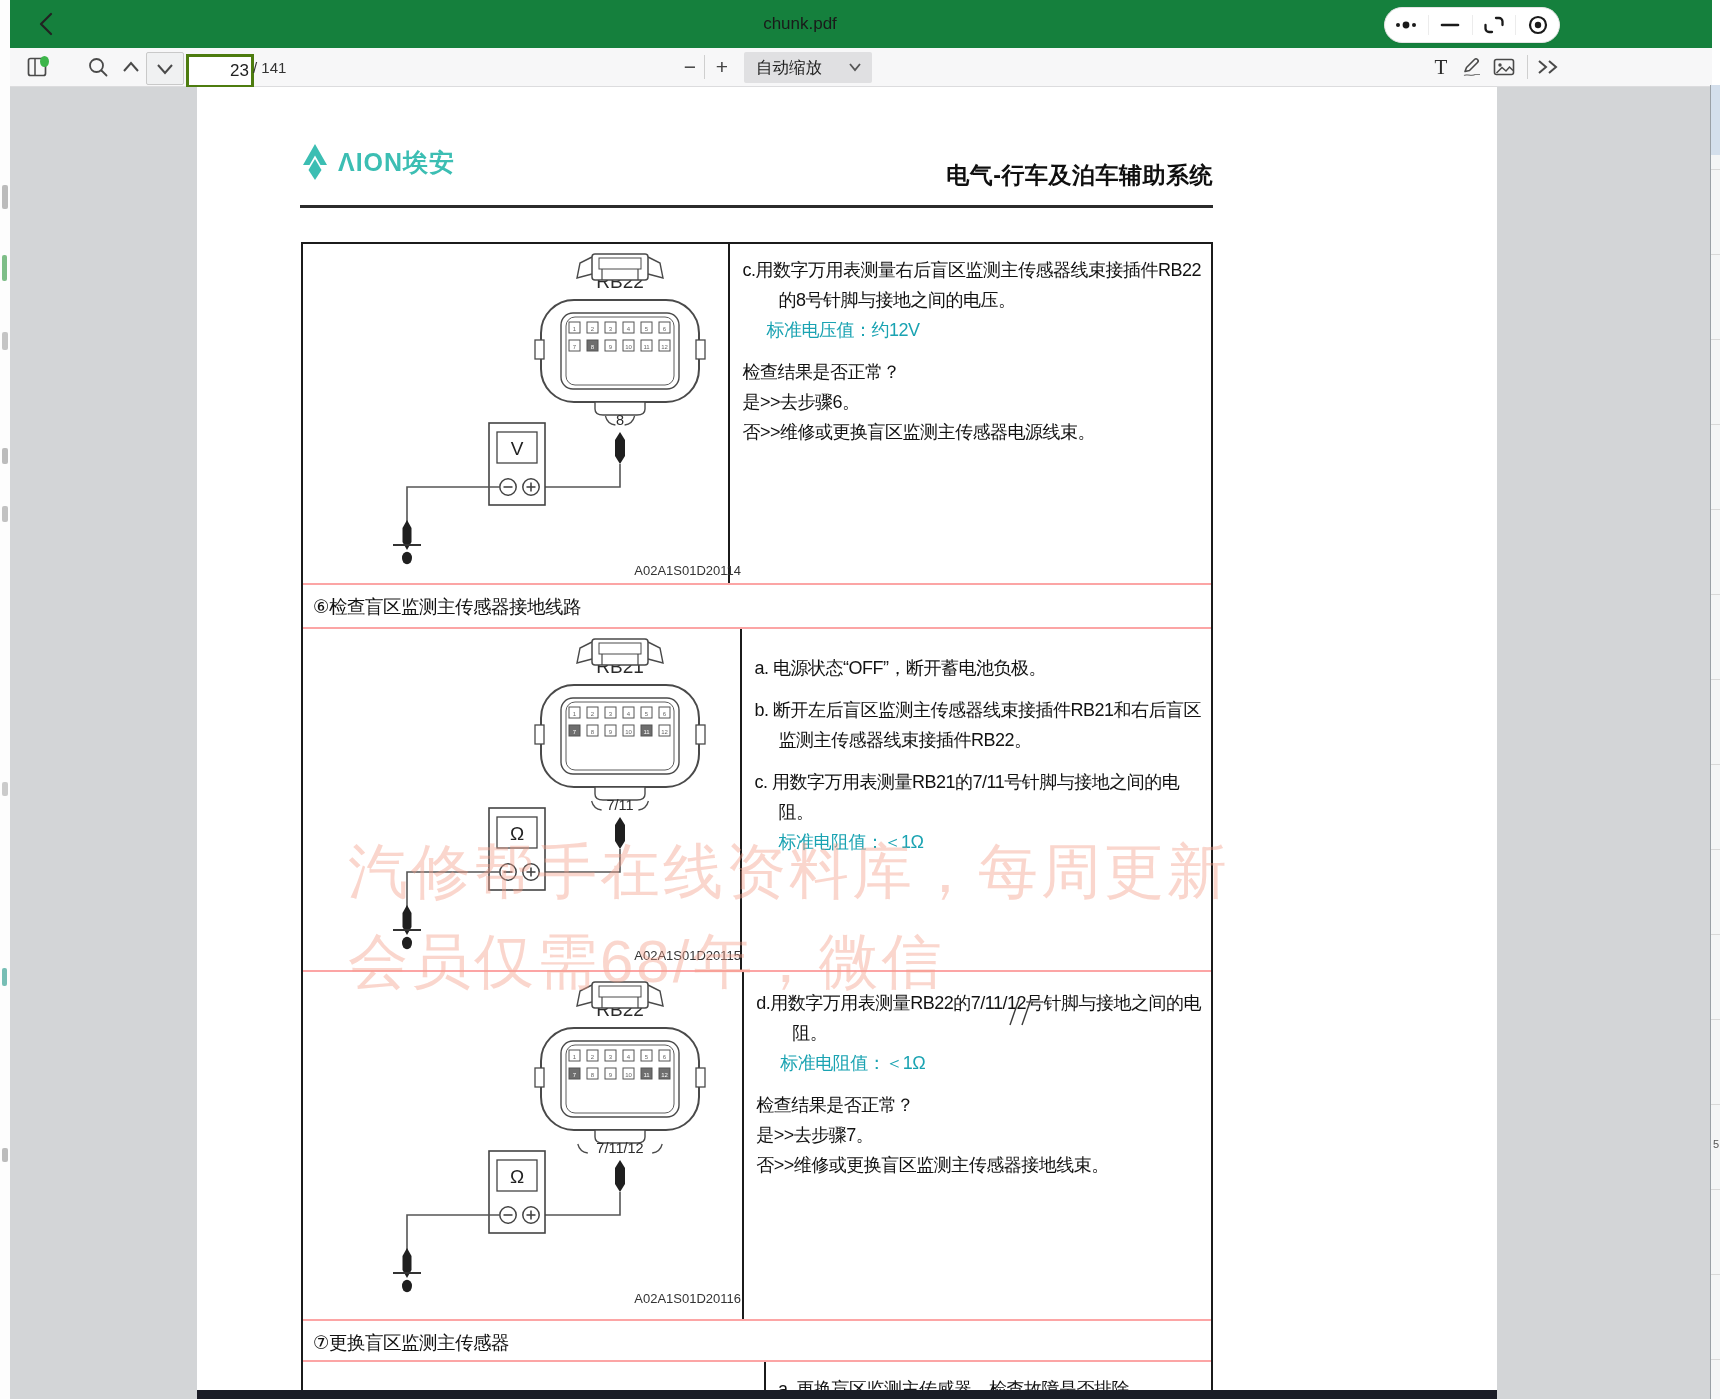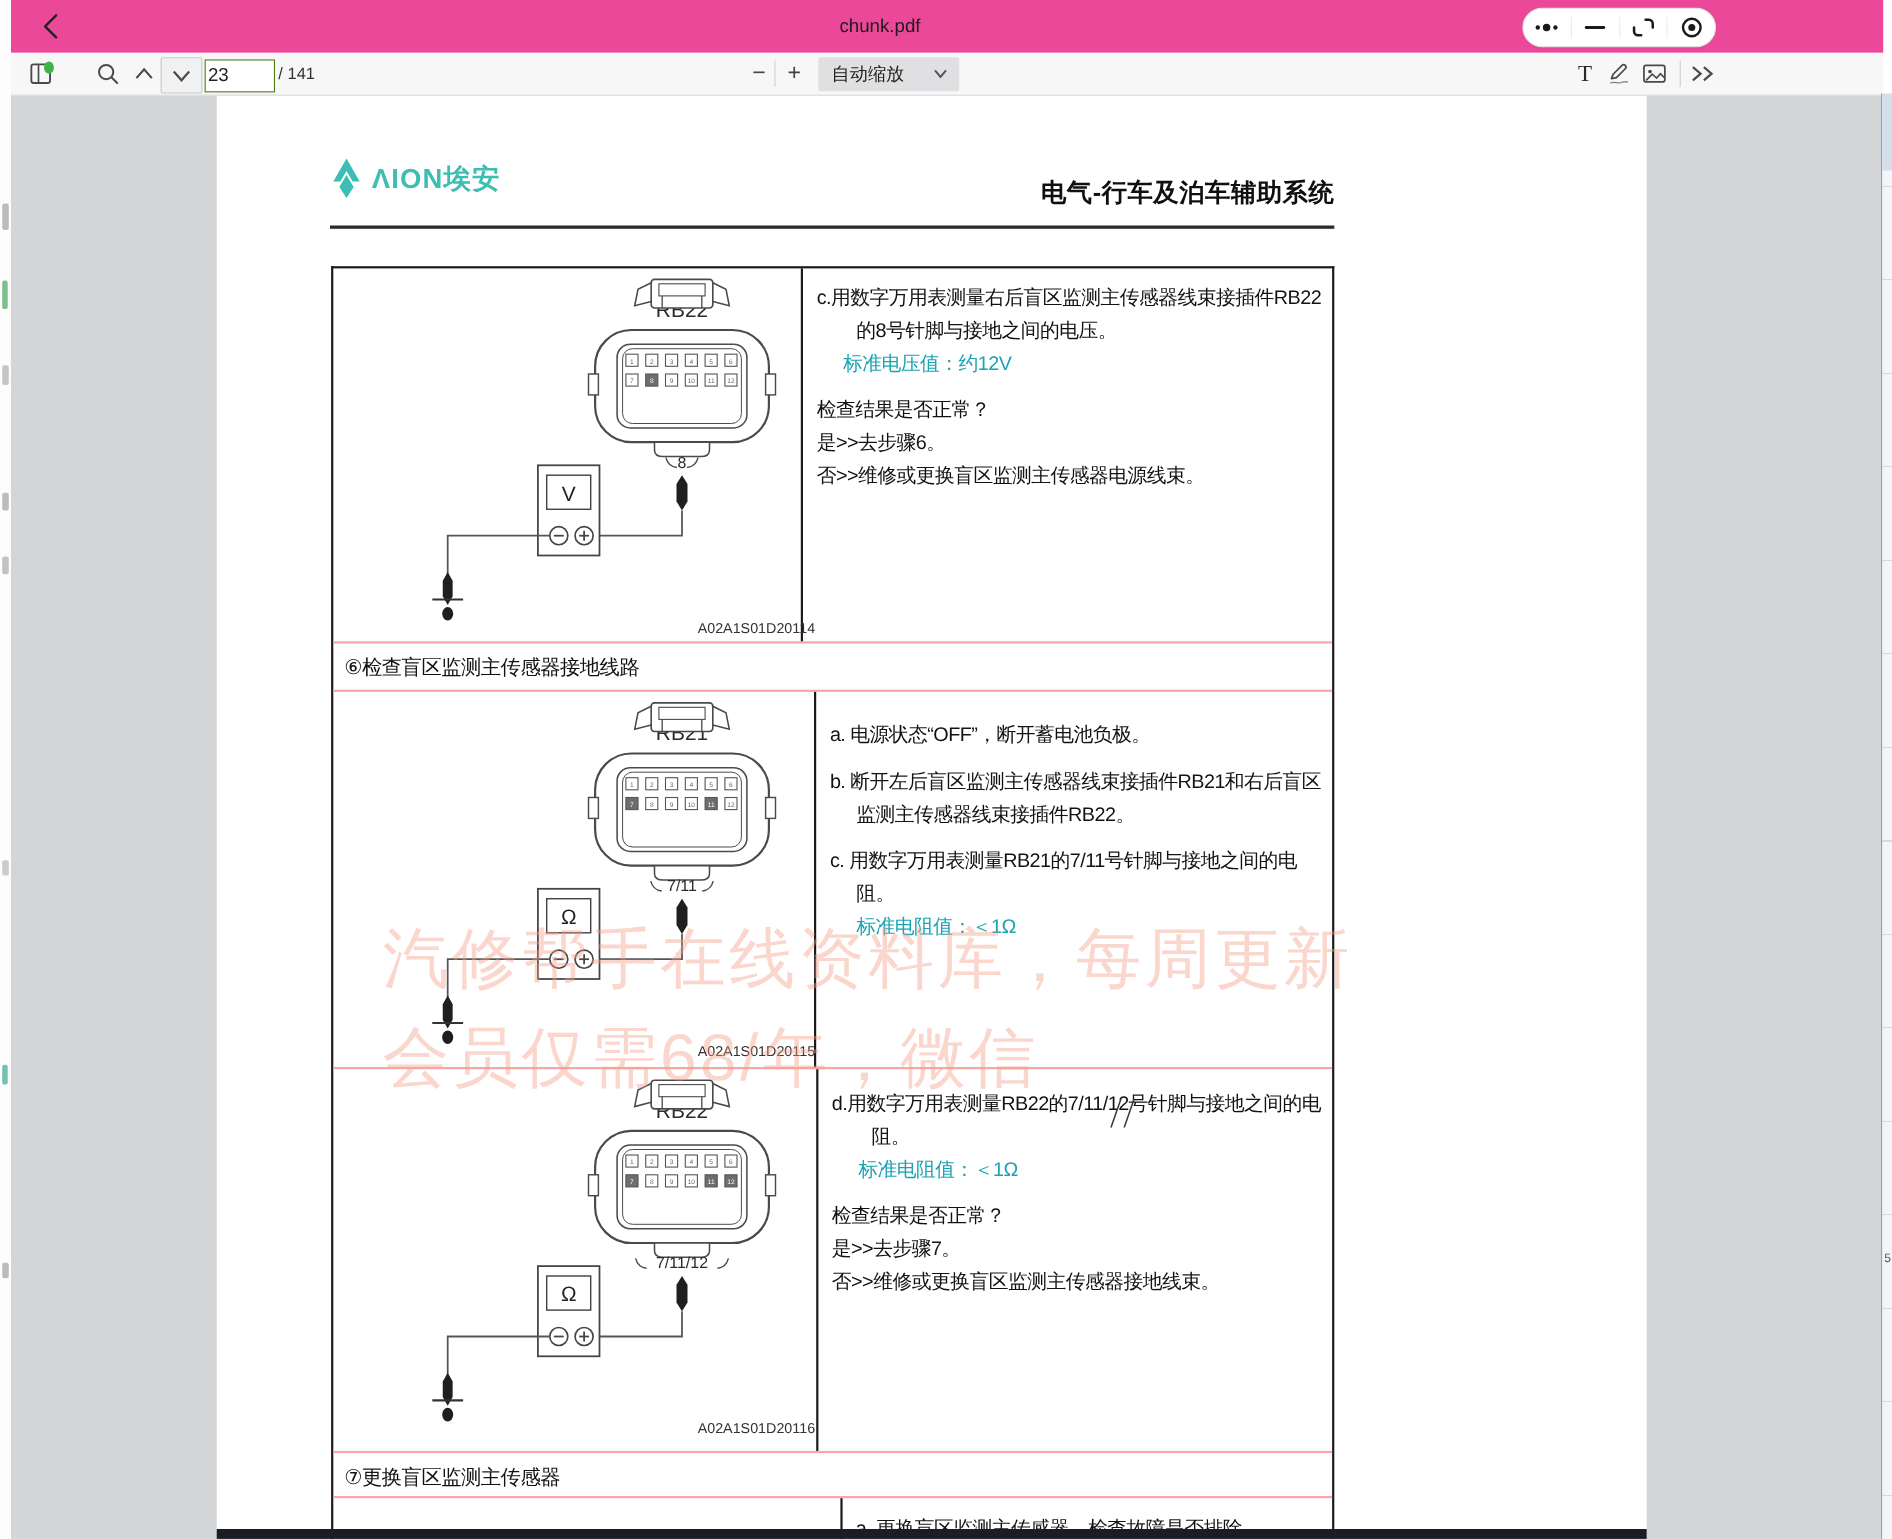--- a/index.html
+++ b/index.html
@@ -2,35 +2,35 @@
 <html><head>
 <meta charset="utf-8">
 <style>
   html,body{margin:0;padding:0;background:#fff;}
   #screen{position:relative;width:1720px;height:1399px;overflow:hidden;font-family:"Liberation Sans","DejaVu Sans",sans-serif;background:#fff;}
   
   #left-sliver{position:absolute;left:0;top:0;width:10px;height:1399px;background:#fdfdfd;border-right:1px solid #e3e3e3;}
   .sliver-mark{position:absolute;border-radius:2px;opacity:.65;}
   
   #app-window{position:absolute;left:10px;top:0;width:1702px;height:1399px;background:#fff;}
-  #titlebar{position:absolute;left:0;top:0;width:100%;height:48px;background:#ec4899;}
+  #titlebar{position:absolute;left:0;top:0;width:100%;height:48px;background:#15803d;}
   #back-btn{position:absolute;left:24px;top:11px;width:26px;height:26px;cursor:pointer;}
   #win-title{position:absolute;left:700px;top:14px;width:180px;text-align:center;font-size:17px;color:#1a1a1a;}
   #capsule{position:absolute;right:152px;top:7px;width:174px;height:34px;border:1px solid #e4e4e4;border-radius:18px;background:#fff;display:flex;align-items:center;box-shadow:0 1px 2px rgba(0,0,0,0.04);}
   .cap-btn{flex:1;height:22px;display:flex;align-items:center;justify-content:center;}
   .cap-div{width:1px;height:20px;background:#ececec;}
   
   #toolbar{position:absolute;left:0;top:48px;width:100%;height:38px;background:#f7f7f8;border-bottom:1px solid #dcdcde;}
   .tb{position:absolute;display:flex;align-items:center;justify-content:center;color:#4a4a4a;}
   #sidebar-btn{left:12px;top:5px;width:30px;height:28px;}
   #green-dot{position:absolute;left:18px;top:3px;width:9px;height:11px;border-radius:50%;background:#3db54a;}
   #search-btn{left:74px;top:5px;width:28px;height:28px;}
   #prev-btn{left:108px;top:5px;width:26px;height:28px;}
   #next-btn{left:136px;top:4px;width:36px;height:31px;border:1px solid #c9c9c9;background:#f0f1f2;border-radius:2px;}
-  #page-input{position:absolute;left:176px;top:6px;width:58px;height:26px;border:1px solid #4d7c0f;background:#fff;font-size:17px;text-align:left;color:#222;font-family:inherit;}
+  #page-input{position:absolute;left:176px;top:6px;width:58px;height:26px;border:3px solid #4d7c0f;background:#fff;font-size:17px;text-align:right;color:#222;font-family:inherit;}
   #page-total{position:absolute;left:243px;top:11px;font-size:15px;color:#333;}
   #zoom-minus{left:668px;top:5px;width:24px;height:28px;font-size:21px;color:#444;}
   #zoom-div{position:absolute;left:694px;top:7px;width:1px;height:24px;background:#cfcfcf;}
   #zoom-plus{left:700px;top:5px;width:24px;height:28px;font-size:21px;color:#444;}
   #zoom-select{position:absolute;left:734px;top:4px;width:128px;height:31px;background:#e0e0e2;border-radius:2px;display:flex;align-items:center;}
   #zoom-select span{margin-left:12px;font-size:16.5px;color:#222;}
   #zoom-chevron{position:absolute;right:10px;top:10px;}
   #text-tool{right:258px;top:5px;width:26px;height:28px;font-family:"Liberation Serif","DejaVu Serif",serif;font-size:21px;color:#2a2a2a;}
   #edit-tool{right:226px;top:5px;width:28px;height:28px;}
   #img-tool{right:194px;top:5px;width:28px;height:28px;}

